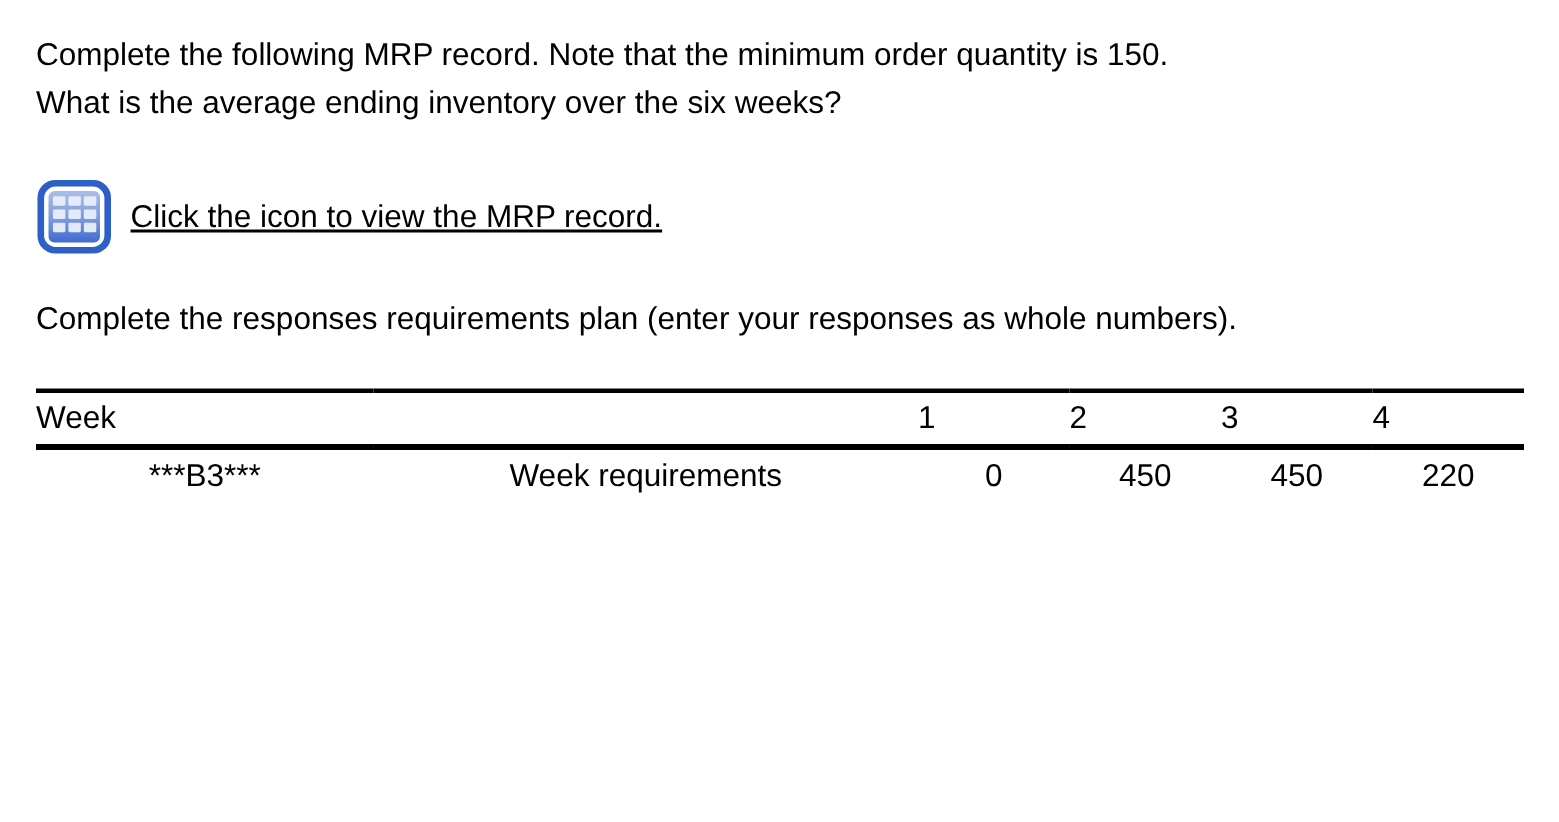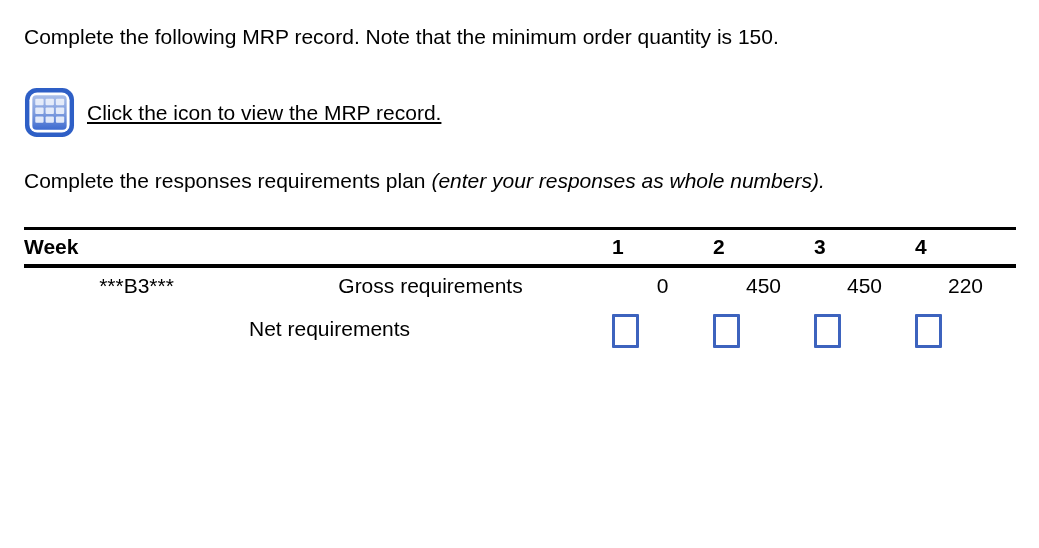--- a/index.html
+++ b/index.html
@@ -30,41 +30,41 @@
   .icon-btn {
     width: 51px; height: 51px;
     padding: 0; border: none; background: transparent;
     cursor: pointer;
     display: inline-flex;
   }
   .instruction {
     margin-top: 29px;
     line-height: 28px;
   }
-  .instruction .em { font-style: italic; }
+  .instruction .em { }
 
   table.mrp {
     margin-top: 32px;
     border-collapse: collapse;
     table-layout: fixed;
     width: 992px;
   }
   table.mrp th, table.mrp td {
     padding: 0;
     vertical-align: middle;
     font-weight: normal;
     text-align: left;
     overflow: hidden;
     white-space: nowrap;
   }
   table.mrp thead tr {
     border-top: 3px solid #000;
     border-bottom: 4px solid #000;
   }
-  table.mrp thead th { height: 37px; font-weight: bold; }
+  table.mrp thead th { height: 37px; font-weight: normal; }
   th.wk, td.val { text-align: center; }
   tr.r-text td { height: 39px; text-align: center; }
   tr.r-input td { height: 49px; }
   td.inp { text-align: center; }
   input.ans {
     width: 27px; height: 34px;
     border: 3px solid #3d63be;
     border-radius: 1px;
     background: #ffffff;
     padding: 0;
@@ -75,20 +75,21 @@
     display: inline-block;
   }
 </style>
 </head>
 <body>
 
 <div class="page">
 
   <div class="question">
     <p>Complete the following MRP record. Note that the minimum order quantity is 150.</p>
+    <p>What is the average ending inventory over the six weeks?</p>
   </div>
 
   <div class="icon-row">
     <button class="icon-btn" title="">
       <span>
         <svg width="51" height="51" viewBox="0 0 52 52" aria-hidden="true">
           <defs>
             <linearGradient id="panelGrad" x1="0" y1="0" x2="0" y2="1">
               <stop offset="0" stop-color="#aabfe9"></stop>
               <stop offset="0.55" stop-color="#7a99dd"></stop>
@@ -132,30 +133,22 @@
         <th></th>
         <th class="wk">1</th>
         <th class="wk">2</th>
         <th class="wk">3</th>
         <th class="wk">4</th>
       </tr>
     </thead>
     <tbody>
       <tr class="r-text">
         <td>***B3***</td>
-        <td>Gross requirements</td>
+        <td>Week requirements</td>
         <td class="val">0</td>
         <td class="val">450</td>
         <td class="val">450</td>
         <td class="val">220</td>
-      </tr>
-      <tr class="r-input">
-        <td></td>
-        <td>Net requirements</td>
-        <td class="inp"><input class="ans" type="text" style=""></td>
-        <td class="inp"><input class="ans" type="text" style=""></td>
-        <td class="inp"><input class="ans" type="text" style=""></td>
-        <td class="inp"><input class="ans" type="text" style=""></td>
       </tr>
     </tbody>
   </table>
 
 </div>
 
 </body></html>

